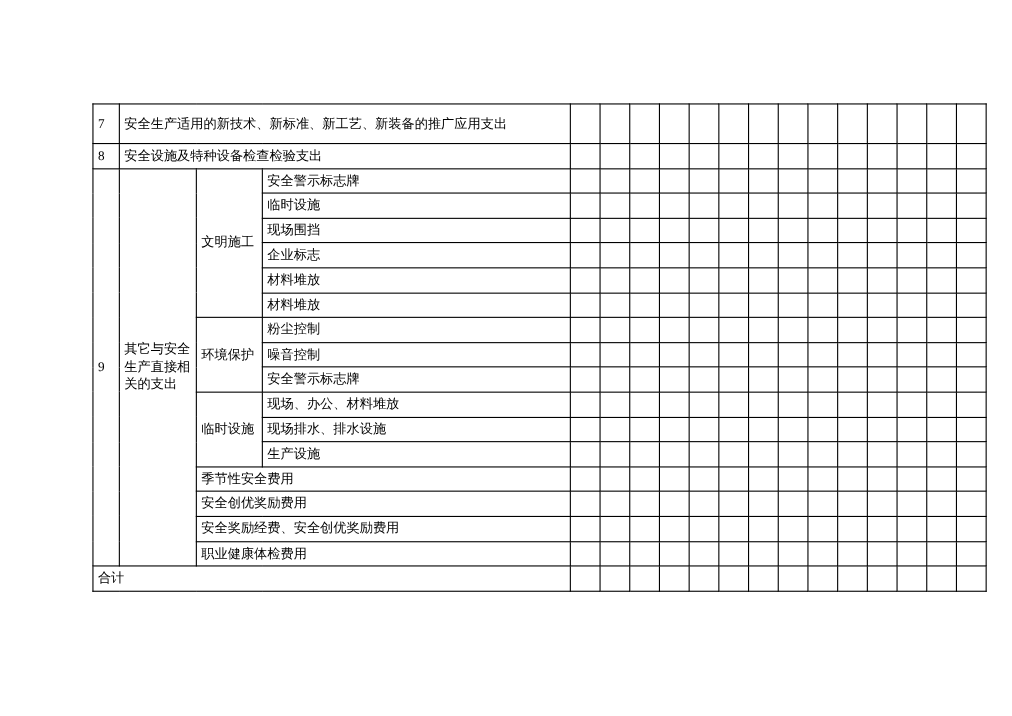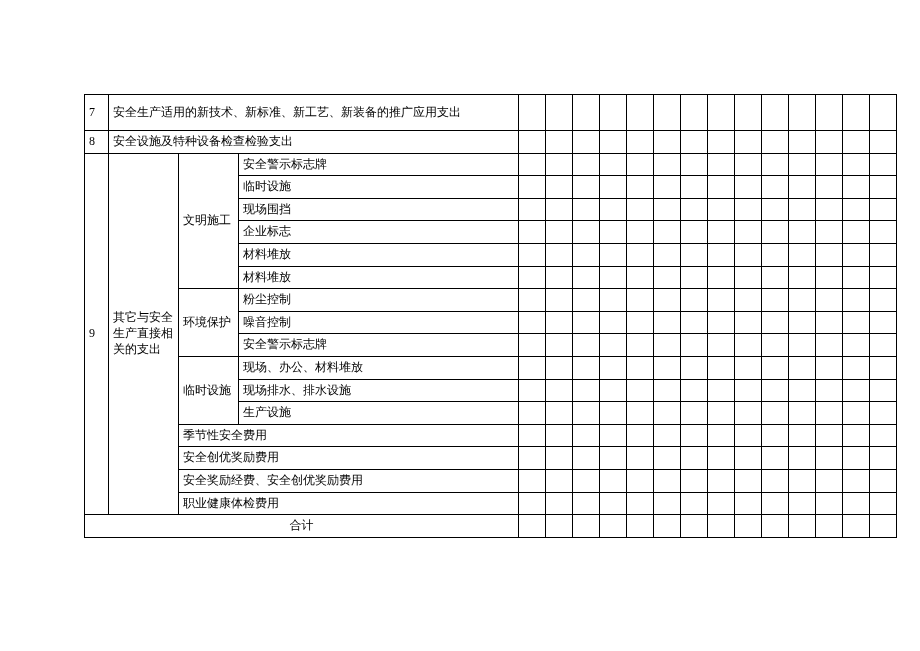--- a/index.html
+++ b/index.html
@@ -370,21 +370,21 @@
           <td></td>
           <td></td>
           <td></td>
           <td></td>
           <td></td>
           <td></td>
           <td></td>
           <td></td>
       </tr>
       <tr>
-        <td colspan="4" style="text-align:center;font-family:Liberation Serif, serif;">合计</td>
+        <td colspan="4" style="font-family:Liberation Serif, serif;">合计</td>
         <td></td>
           <td></td>
           <td></td>
           <td></td>
           <td></td>
           <td></td>
           <td></td>
           <td></td>
           <td></td>
           <td></td>

